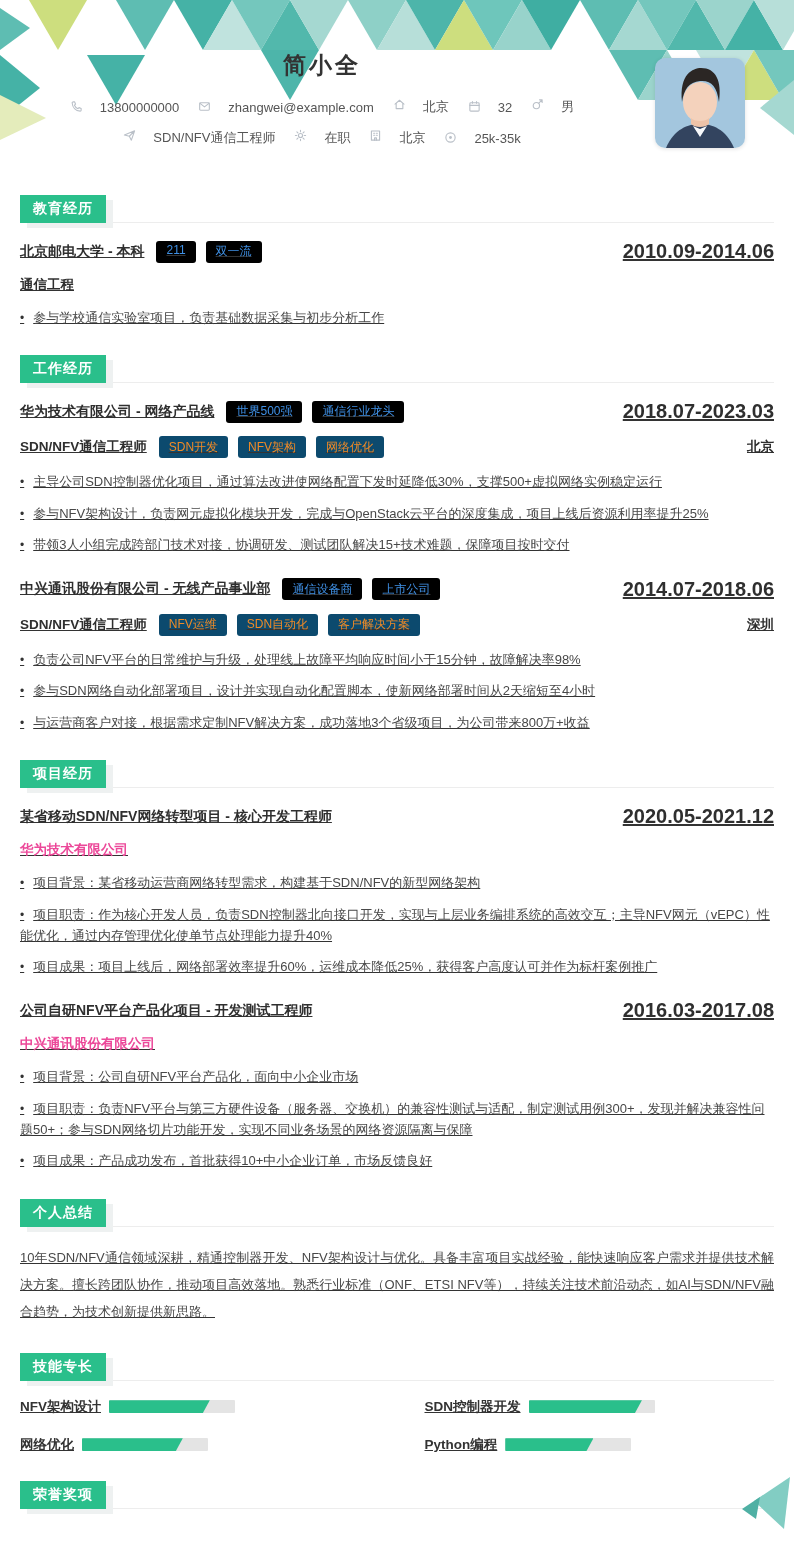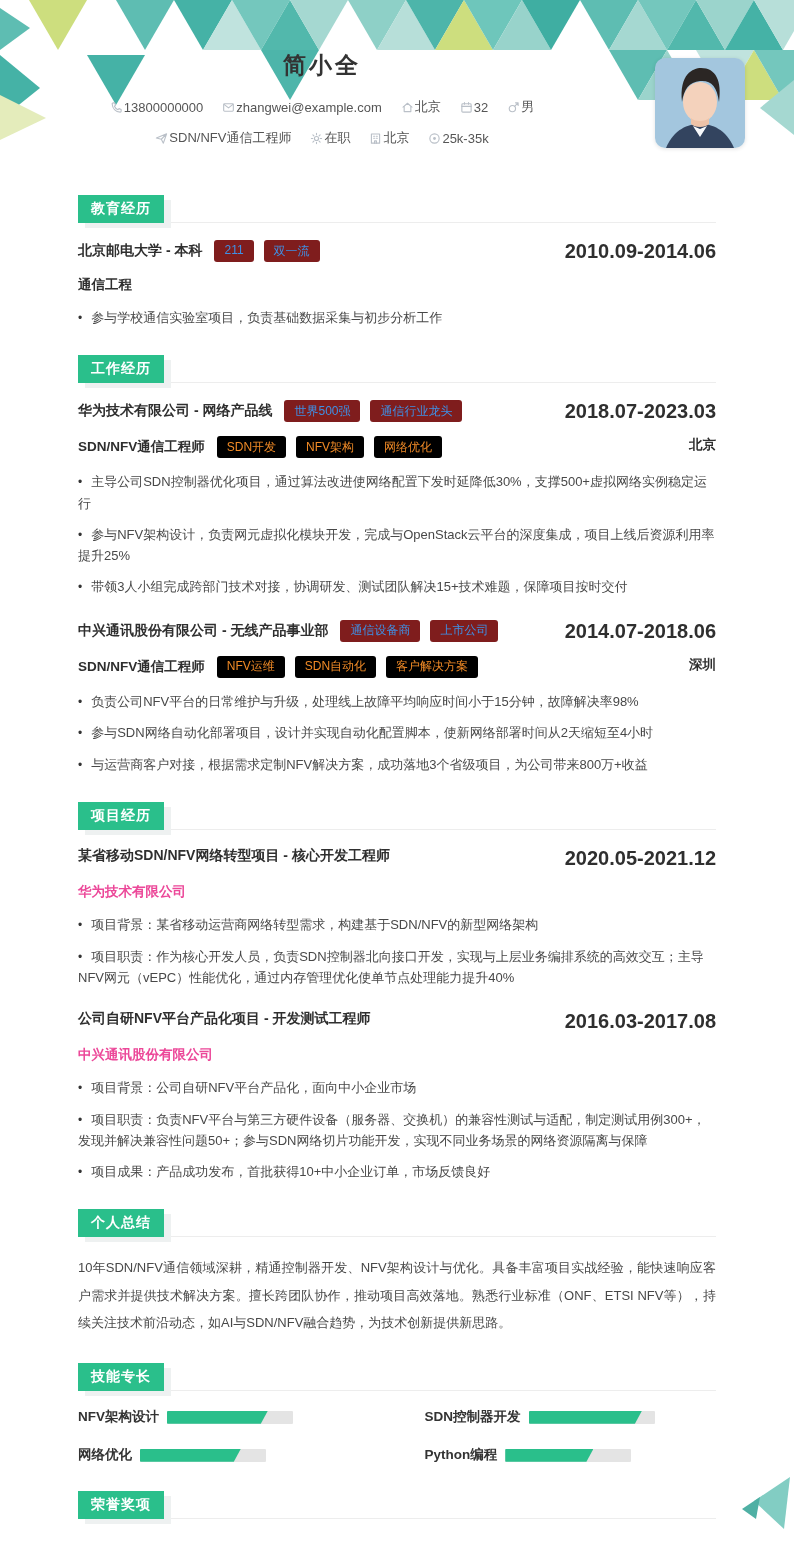--- a/index.html
+++ b/index.html
@@ -8,42 +8,42 @@
     width:794px; height:1543px; position:relative; overflow:hidden;
     font-family:"Liberation Sans","DejaVu Sans",sans-serif; color:#333;
   }
   
   .header { position:relative; height:168px; }
   .header-deco { position:absolute; top:0; left:0; width:794px; height:160px; }
   .header-inner { position:relative; padding-top:50px; margin-right:150px; text-align:center; }
   .name { font-size:23px; font-weight:bold; letter-spacing:3px; color:#333;font-family:Liberation Serif, serif; }
   .contact-row { margin-top:17px; display:flex; justify-content:center; align-items:center; gap:19px; font-size:13px; color:#555; }
   .contact-row.second { margin-top:13px; }
-  .contact-item { display:flex; align-items:center; gap:1px; white-space:nowrap; }
+  .contact-item { display:flex; gap:17px; white-space:nowrap; }
   .cicon { width:13px; height:13px; display:inline-block; }
   .cicon svg { width:13px; height:13px; stroke:#bac0c8; fill:none; stroke-width:1.2; stroke-linecap:round; stroke-linejoin:round; }
   .photo { position:absolute; top:58px; right:49px; width:90px; height:90px; border-radius:10px; overflow:hidden; box-shadow:0 1px 4px rgba(0,0,0,.12); }
   .photo svg { display:block; }
   
-  .content { padding:0 78px; position:relative; }
+  .content { padding:0 20px; position:relative;text-decoration:underline; }
   .section { margin-top:27px; }
   .section-header { position:relative; border-bottom:1px solid #ededed; height:28px; margin-bottom:17px; }
   .badge-wrap { position:relative; display:inline-block; }
   .badge-wrap::after { content:""; position:absolute; left:7px; top:5px; right:-7px; bottom:-5px; background:#eef1f1; z-index:0; }
   .badge { position:relative; z-index:1; display:inline-block; background:#2abf8b; color:#fff; font-size:14px; font-weight:bold; padding:5px 13px; letter-spacing:1px; }
-  .entry-row { display:flex; justify-content:space-between; align-items:flex-start; margin-bottom:13px; }
+  .entry-row { display:flex; justify-content:space-between; align-items:center; margin-bottom:13px; }
   .entry-left { display:flex; align-items:center; }
   .entry-title { font-size:14px; font-weight:bold; color:#2f2f2f; }
   .entry-date { font-size:20px; font-weight:bold; color:#2f2f2f; white-space:nowrap; }
   .entry-loc { font-size:13.5px; font-weight:bold; color:#2f2f2f; white-space:nowrap; }
   .sub-title { font-size:13.5px; font-weight:bold; color:#2f2f2f; }
   .tags { display:inline-flex; gap:10px; margin-left:12px; }
   .tag { font-size:12px; padding:2.5px 10px; border-radius:3px; white-space:nowrap; }
-  .tag.blue { background:#7f1d1d; color:#3f90e5; }
-  .tag.orange { background:#000000; color:#f08a26; }
+  .tag.blue { background:#000000; color:#3f90e5; }
+  .tag.orange { background:#0c4a6e; color:#f08a26; }
   .bullet { font-size:13px; color:#484848; line-height:1.62; margin-bottom:10px; }
   .bullet .dot { color:#333; margin-right:9px; font-size:12px; }
   .major { font-size:13.5px; font-weight:bold; margin-bottom:13px; color:#2f2f2f; }
   .company-line { font-size:13.5px; font-weight:bold; margin-bottom:13px; color:#ec4899; }
   .work-entry + .work-entry, .proj-entry + .proj-entry { margin-top:22px; }
   .summary-text { font-size:13px; color:#484848; line-height:2.1; text-align:justify; }
   
   .skills-grid { display:grid; grid-template-columns:1fr 1fr; column-gap:55px; row-gap:20px; margin-top:4px; }
   .skill { display:flex; align-items:center; }
   .skill-name { font-size:13.5px; font-weight:bold; margin-right:8px; white-space:nowrap; }
@@ -261,20 +261,21 @@
     </div>
 
     <div class="proj-entry">
       <div class="entry-row">
         <span class="entry-title">某省移动SDN/NFV网络转型项目 - 核心开发工程师</span>
         <span class="entry-date">2020.05-2021.12</span>
       </div>
       <div class="company-line">华为技术有限公司</div>
       <div class="bullet"><span class="dot">•</span><span>项目背景：某省移动运营商网络转型需求，构建基于SDN/NFV的新型网络架构</span></div>
       <div class="bullet"><span class="dot">•</span><span>项目职责：作为核心开发人员，负责SDN控制器北向接口开发，实现与上层业务编排系统的高效交互；主导NFV网元（vEPC）性能优化，通过内存管理优化使单节点处理能力提升40%</span></div>
+      <div class="bullet"><span class="dot">•</span><span>项目成果：项目上线后，网络部署效率提升60%，运维成本降低25%，获得客户高度认可并作为标杆案例推广</span></div>
     </div>
 
     <div class="proj-entry">
       <div class="entry-row">
         <span class="entry-title">公司自研NFV平台产品化项目 - 开发测试工程师</span>
         <span class="entry-date">2016.03-2017.08</span>
       </div>
       <div class="company-line">中兴通讯股份有限公司</div>
       <div class="bullet"><span class="dot">•</span><span>项目背景：公司自研NFV平台产品化，面向中小企业市场</span></div>
       <div class="bullet"><span class="dot">•</span><span>项目职责：负责NFV平台与第三方硬件设备（服务器、交换机）的兼容性测试与适配，制定测试用例300+，发现并解决兼容性问题50+；参与SDN网络切片功能开发，实现不同业务场景的网络资源隔离与保障</span></div>

